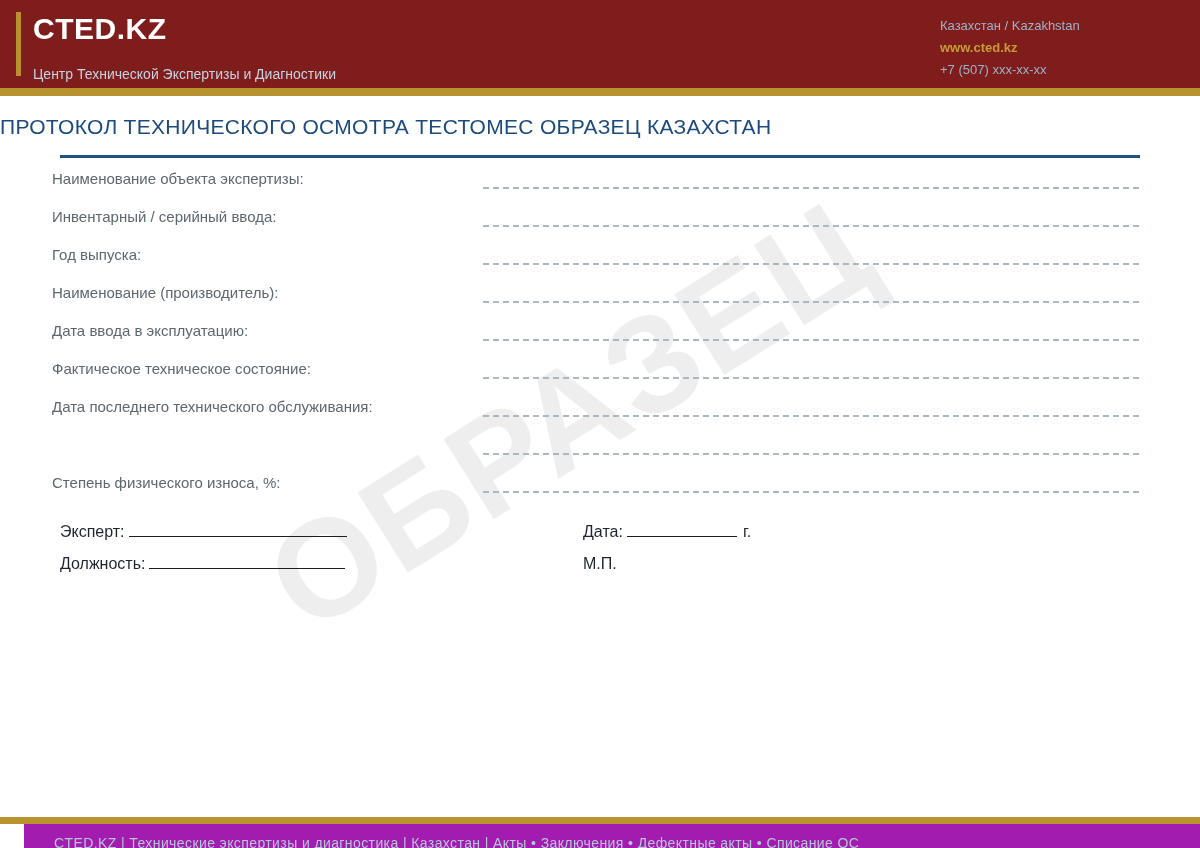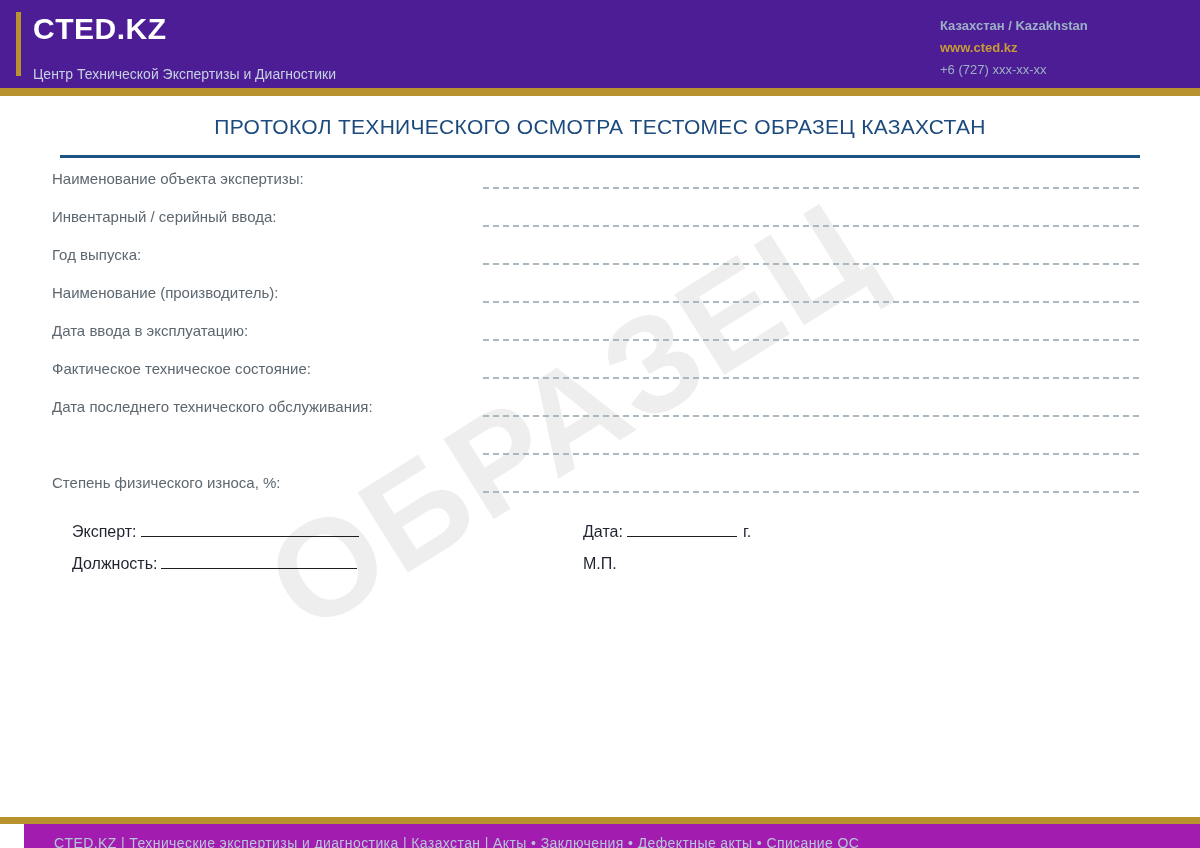--- a/index.html
+++ b/index.html
@@ -1,46 +1,46 @@
 <!DOCTYPE html>
 <html><head>
 <meta charset="utf-8">
 <style>
   * { margin:0; padding:0; box-sizing:border-box; }
   html,body { width:1200px; height:848px; overflow:hidden; background:#ffffff;
               font-family:"Liberation Sans", sans-serif; }
   .page { position:relative; width:1200px; height:848px; background:#ffffff; overflow:hidden; }
 
   
-  .header { position:relative; width:100%; height:88px; background:#4c1d95; z-index:2;padding-left:24px; }
+  .header { position:relative; width:100%; height:88px; background:#7f1d1d; z-index:2;padding-left:24px; }
   .brand-block { position:absolute; left:16px; top:12px; height:64px;
                  border-left:5px solid #b8922f; padding-left:12px; }
   .brand { color:#ffffff; font-size:30px; font-weight:bold; letter-spacing:0.5px; line-height:34px; }
   .tagline { color:#c5d2e0; font-size:14px; margin-top:20px; }
   .header-right { position:absolute; left:940px; top:15px; font-size:13px; line-height:22px; }
-  .hr-region { color:#9db1c6;font-weight:bold; }
+  .hr-region { color:#9db1c6; }
   .hr-site { color:#c79b35; cursor:pointer;font-weight:bold; }
   .hr-phone { color:#9db1c6; }
   .gold-strip { width:100%; height:8px; background:#b8922f; position:relative; z-index:2; }
 
   
   .content { position:relative; z-index:1; }
-  .doc-title { margin-top:19px; text-align:center; color:#1c4a7d; font-size:21px;
+  .doc-title { margin-top:19px; color:#1c4a7d; font-size:21px;
                font-weight:500; letter-spacing:0.3px; line-height:23px; }
   .title-rule { height:3px; background:#1e5385; margin:17px 60px 0 60px; }
 
   .fields { position:relative; }
   .field-row { position:relative; height:38px; }
   .field-label { position:absolute; left:52px; top:12px; color:#5d6770; font-size:15px; }
   .field-line { position:absolute; left:483px; right:60px; top:29px; height:2px;
                 background:repeating-linear-gradient(to right,#abb8bf 0 6px,transparent 6px 10px); }
 
   
   .sig-block { position:relative; margin-top:21px; height:70px; color:#1f2430; font-size:16px; }
-  .sig-row { position:absolute; left:72px; white-space:nowrap; }
+  .sig-row { position:absolute; left:60px; white-space:nowrap; }
   .sig-row.r1 { top:2px; }
   .sig-row.r2 { top:34px; }
   .sig-right { left:583px; }
   .uline { display:inline-block; border-bottom:1.5px solid #1f1f1f; height:14px;
            vertical-align:baseline; margin-left:4px; }
   .ul-expert { width:218px; }
   .ul-position { width:196px; }
   .ul-date { width:110px; margin-right:6px; }
 
   
@@ -62,21 +62,21 @@
 <div class="page">
 
   <div class="header">
     <div class="brand-block">
       <div class="brand">CTED.KZ</div>
       <div class="tagline">Центр Технической Экспертизы и Диагностики</div>
     </div>
     <div class="header-right">
       <div class="hr-region">Казахстан / Kazakhstan</div>
       <div class="hr-site">www.cted.kz</div>
-      <div class="hr-phone">+6 (727) xxx-xx-xx</div>
+      <div class="hr-phone">+7 (507) xxx-xx-xx</div>
     </div>
   </div>
   <div class="gold-strip"></div>
 
   <div class="watermark">ОБРАЗЕЦ</div>
 
   <div class="content">
     <div class="doc-title">ПРОТОКОЛ ТЕХНИЧЕСКОГО ОСМОТРА ТЕСТОМЕС ОБРАЗЕЦ КАЗАХСТАН</div>
     <div class="title-rule"></div>
 

